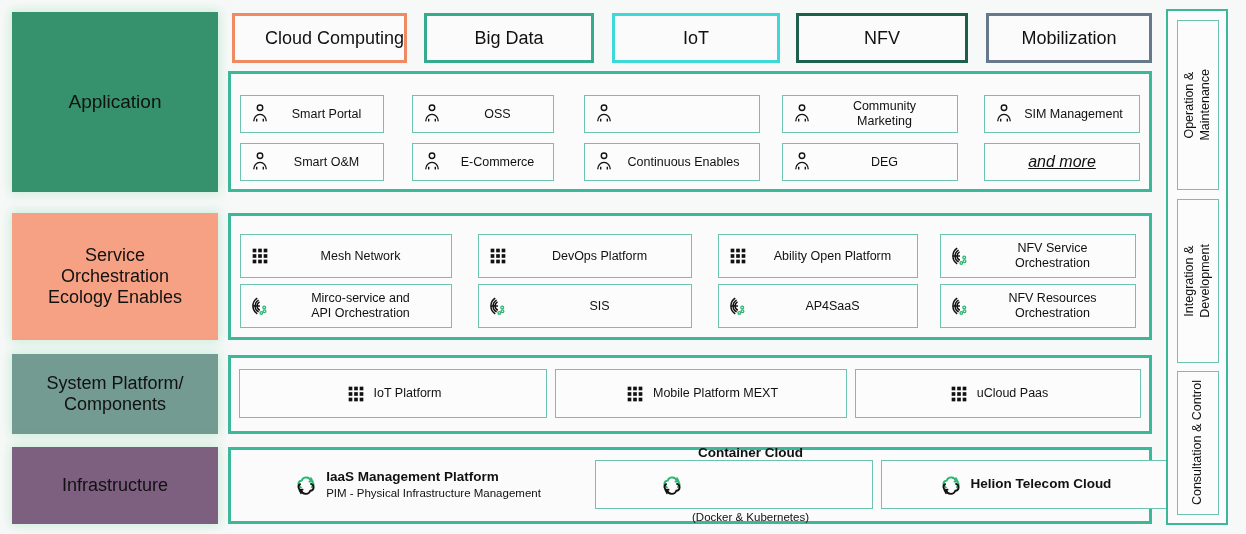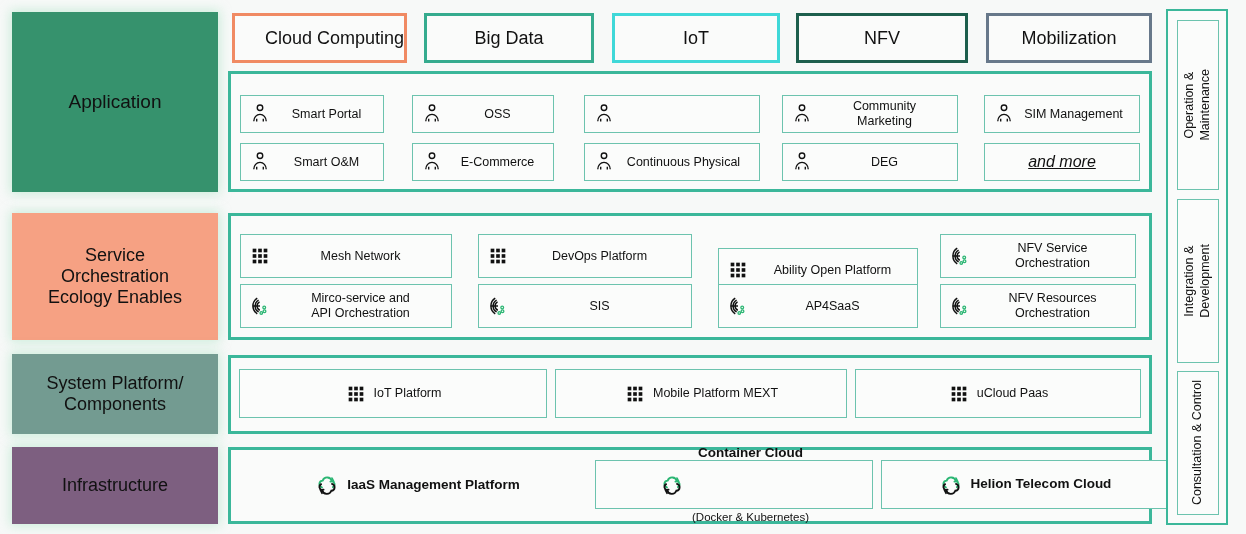--- a/index.html
+++ b/index.html
@@ -207,21 +207,21 @@
         </svg>
         <span class="lbl">E-Commerce</span>
       </div>
       <div class="card nogap" style="left: 584px; top: 143px; width: 176px; height: 38px;">
         <svg class="ico" width="22" height="22" viewBox="0 0 24 24">
           <circle cx="12" cy="5.2" r="3" fill="none" stroke="#111" stroke-width="1.5"></circle>
           <path d="M5.2 20 A6.8 7.6 0 0 1 18.8 20" fill="none" stroke="#111" stroke-width="1.5"></path>
           <line x1="8.4" y1="17.2" x2="8.4" y2="20.2" stroke="#111" stroke-width="1.5"></line>
           <line x1="15.6" y1="17.2" x2="15.6" y2="20.2" stroke="#111" stroke-width="1.5"></line>
         </svg>
-        <span class="lbl">Continuous Physical</span>
+        <span class="lbl">Continuous Enables</span>
       </div>
       <div class="card" style="left: 782px; top: 143px; width: 176px; height: 38px;">
         <svg class="ico" width="22" height="22" viewBox="0 0 24 24">
           <circle cx="12" cy="5.2" r="3" fill="none" stroke="#111" stroke-width="1.5"></circle>
           <path d="M5.2 20 A6.8 7.6 0 0 1 18.8 20" fill="none" stroke="#111" stroke-width="1.5"></path>
           <line x1="8.4" y1="17.2" x2="8.4" y2="20.2" stroke="#111" stroke-width="1.5"></line>
           <line x1="15.6" y1="17.2" x2="15.6" y2="20.2" stroke="#111" stroke-width="1.5"></line>
         </svg>
         <span class="lbl">DEG</span>
       </div>
@@ -249,21 +249,21 @@
           <rect x="16" y="4" width="4" height="4" fill="#111"></rect>
           <rect x="4" y="10" width="4" height="4" fill="#111"></rect>
           <rect x="10" y="10" width="4" height="4" fill="#111"></rect>
           <rect x="16" y="10" width="4" height="4" fill="#111"></rect>
           <rect x="4" y="16" width="4" height="4" fill="#111"></rect>
           <rect x="10" y="16" width="4" height="4" fill="#111"></rect>
           <rect x="16" y="16" width="4" height="4" fill="#111"></rect>
         </svg>
         <span class="lbl">DevOps Platform</span>
       </div>
-      <div class="card" style="left: 718px; top: 248px; width: 200px; height: 44px;">
+      <div class="card" style="left: 718px; top: 234px; width: 200px; height: 44px;">
         <svg class="ico" width="22" height="22" viewBox="0 0 24 24">
           <rect x="4" y="4" width="4" height="4" fill="#111"></rect>
           <rect x="10" y="4" width="4" height="4" fill="#111"></rect>
           <rect x="16" y="4" width="4" height="4" fill="#111"></rect>
           <rect x="4" y="10" width="4" height="4" fill="#111"></rect>
           <rect x="10" y="10" width="4" height="4" fill="#111"></rect>
           <rect x="16" y="10" width="4" height="4" fill="#111"></rect>
           <rect x="4" y="16" width="4" height="4" fill="#111"></rect>
           <rect x="10" y="16" width="4" height="4" fill="#111"></rect>
           <rect x="16" y="16" width="4" height="4" fill="#111"></rect>
@@ -377,20 +377,21 @@
       </div>
       <div class="card card-center" style="left: 262px; top: 468px; height: 34px; width: 310px; border: none; background: transparent;">
         <svg class="ico" width="26" height="26" viewBox="0 0 24 24">
           <path d="M7.4 14.2 A3.2 3.2 0 0 1 8 7.9 A4.4 4.4 0 0 1 16.4 8.4 A3 3 0 0 1 17.4 14" fill="none" stroke="#2bb673" stroke-width="1.7" stroke-linecap="round"></path>
           <path d="M16.6 5.6 L18.1 8.6 L15.1 8.9" fill="none" stroke="#2bb673" stroke-width="1.6" stroke-linecap="round" stroke-linejoin="round"></path>
           <path d="M16.6 11 A3.2 3.2 0 0 1 16 17.3 A4.4 4.4 0 0 1 7.6 16.8 A3 3 0 0 1 6.6 11.2" fill="none" stroke="#111" stroke-width="1.7" stroke-linecap="round"></path>
           <path d="M7.4 19.6 L5.9 16.6 L8.9 16.3" fill="none" stroke="#111" stroke-width="1.6" stroke-linecap="round" stroke-linejoin="round"></path>
         </svg>
         <div style="display: flex; flex-direction: column; align-items: flex-start; justify-content: center; line-height: 1.25;">
           <span style="font-size: 13.5px; font-weight: bold; color: rgb(17, 17, 17);">IaaS Management Platform</span>
+          <span style="font-size: 11.5px; color: rgb(17, 17, 17);">PIM - Physical Infrastructure Management</span>
         </div>
       </div>
       <div class="card card-center" style="left: 595px; top: 460px; height: 49px; width: 278px;">
         <svg class="ico" width="26" height="26" viewBox="0 0 24 24">
           <path d="M7.4 14.2 A3.2 3.2 0 0 1 8 7.9 A4.4 4.4 0 0 1 16.4 8.4 A3 3 0 0 1 17.4 14" fill="none" stroke="#2bb673" stroke-width="1.7" stroke-linecap="round"></path>
           <path d="M16.6 5.6 L18.1 8.6 L15.1 8.9" fill="none" stroke="#2bb673" stroke-width="1.6" stroke-linecap="round" stroke-linejoin="round"></path>
           <path d="M16.6 11 A3.2 3.2 0 0 1 16 17.3 A4.4 4.4 0 0 1 7.6 16.8 A3 3 0 0 1 6.6 11.2" fill="none" stroke="#111" stroke-width="1.7" stroke-linecap="round"></path>
           <path d="M7.4 19.6 L5.9 16.6 L8.9 16.3" fill="none" stroke="#111" stroke-width="1.6" stroke-linecap="round" stroke-linejoin="round"></path>
         </svg>
         <div style="display: flex; flex-direction: column; align-items: center; justify-content: center; line-height: 1.25; gap: 48px;">

